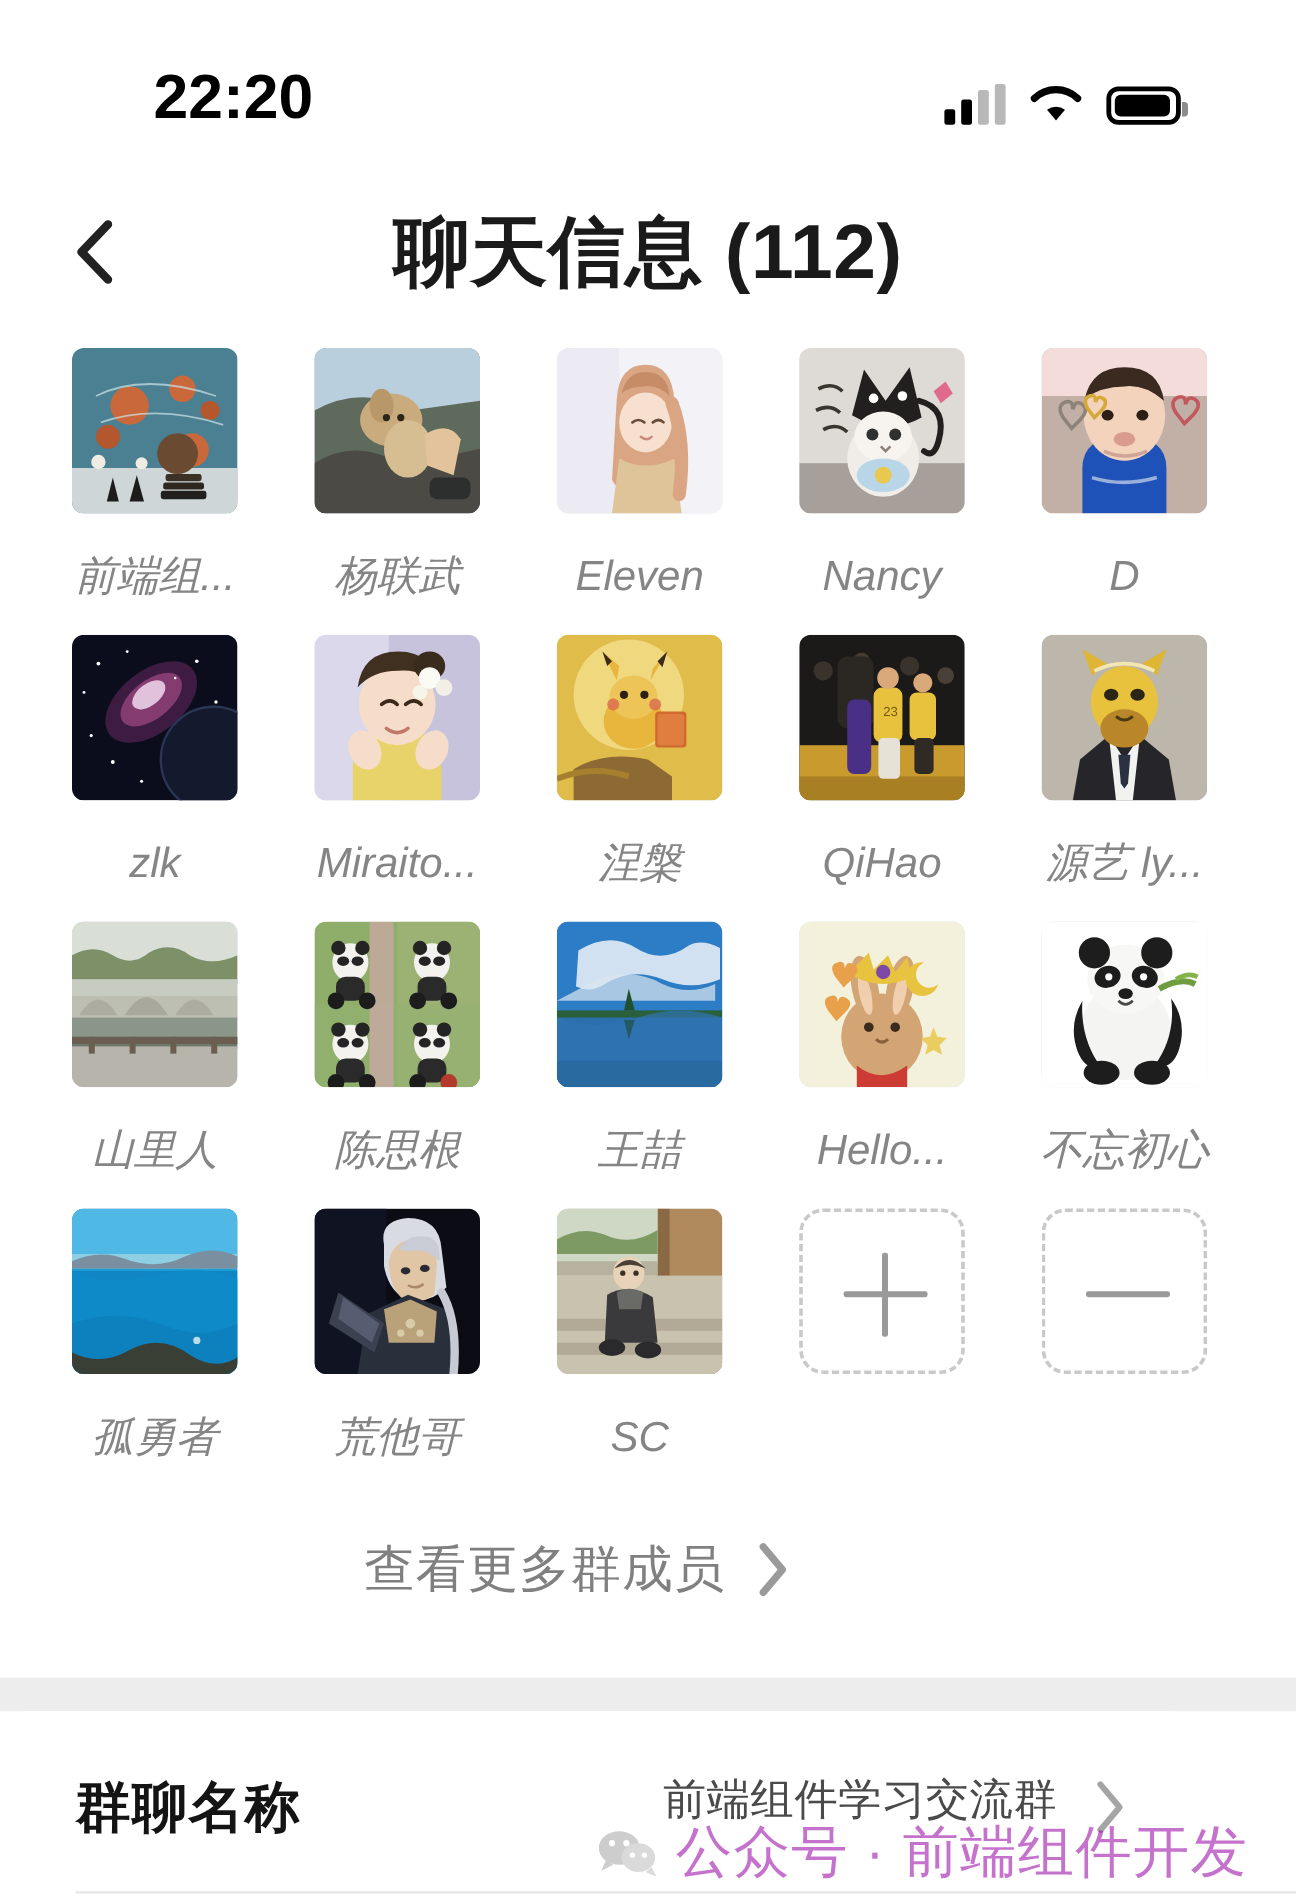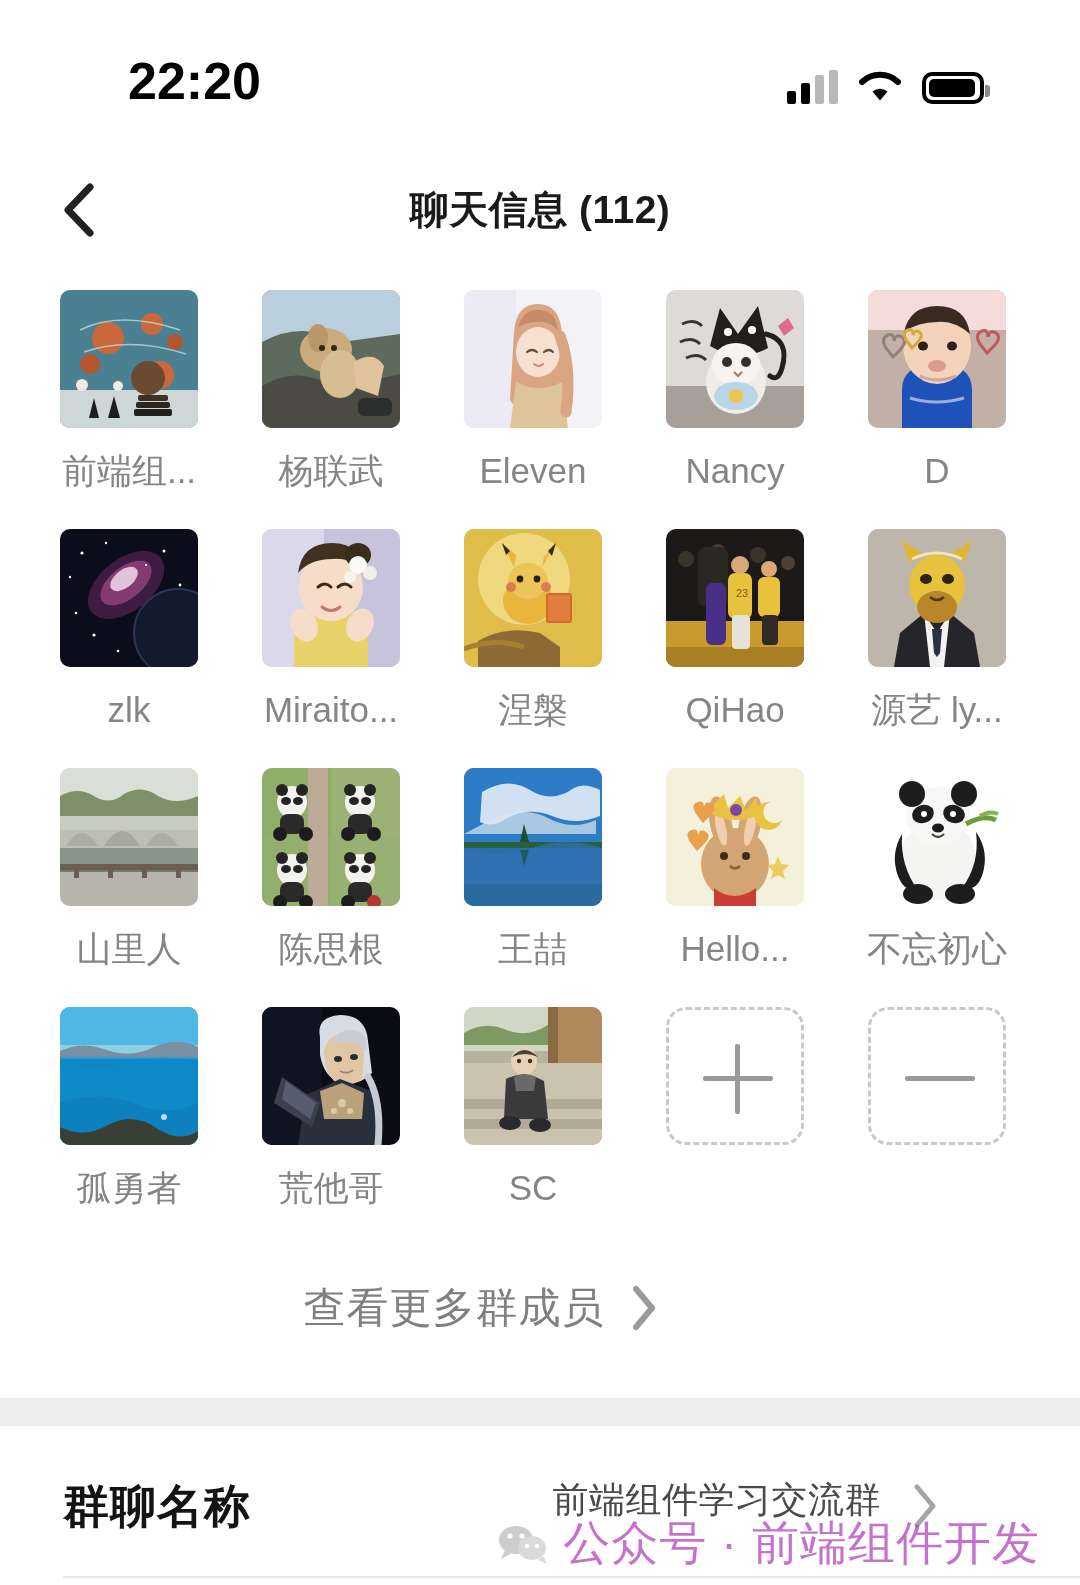--- a/index.html
+++ b/index.html
@@ -97,21 +97,21 @@
   }
   .back-btn svg { display: block; }
   .nav-title {
     position: absolute;
     left: 0; top: 0;
     width: 1080px;
     height: 120px;
     display: flex;
     align-items: center;
     justify-content: center;
-    font-size: 39px;
+    font-size: 64px;
     font-weight: 700;
     color: #1a1a1a;
     letter-spacing: 0.5px;
     text-align: center;
   }
 
   
   .members {
     position: absolute;
     top: 290px; left: 60px;
@@ -133,27 +133,28 @@
   .avatar {
     width: 138px;
     height: 138px;
     border-radius: 10px;
     overflow: hidden;
     position: relative;
     background: #e9e9ec;
   }
   .avatar svg { display: block; width: 138px; height: 138px; }
   .mname {
-    margin-top: 22px;
+    margin-top: 32px;
     font-size: 35px;
     color: #858585;
     white-space: nowrap;
     line-height: 42px;
     max-width: 180px;
     text-align: center;
+    font-style: italic;
   }
   .mname.en { font-size: 35px; }
 
   .ghost {
     width: 138px;
     height: 138px;
     border: 3px dashed #c9c9c9;
     border-radius: 20px;
     position: relative;
     cursor: pointer;

